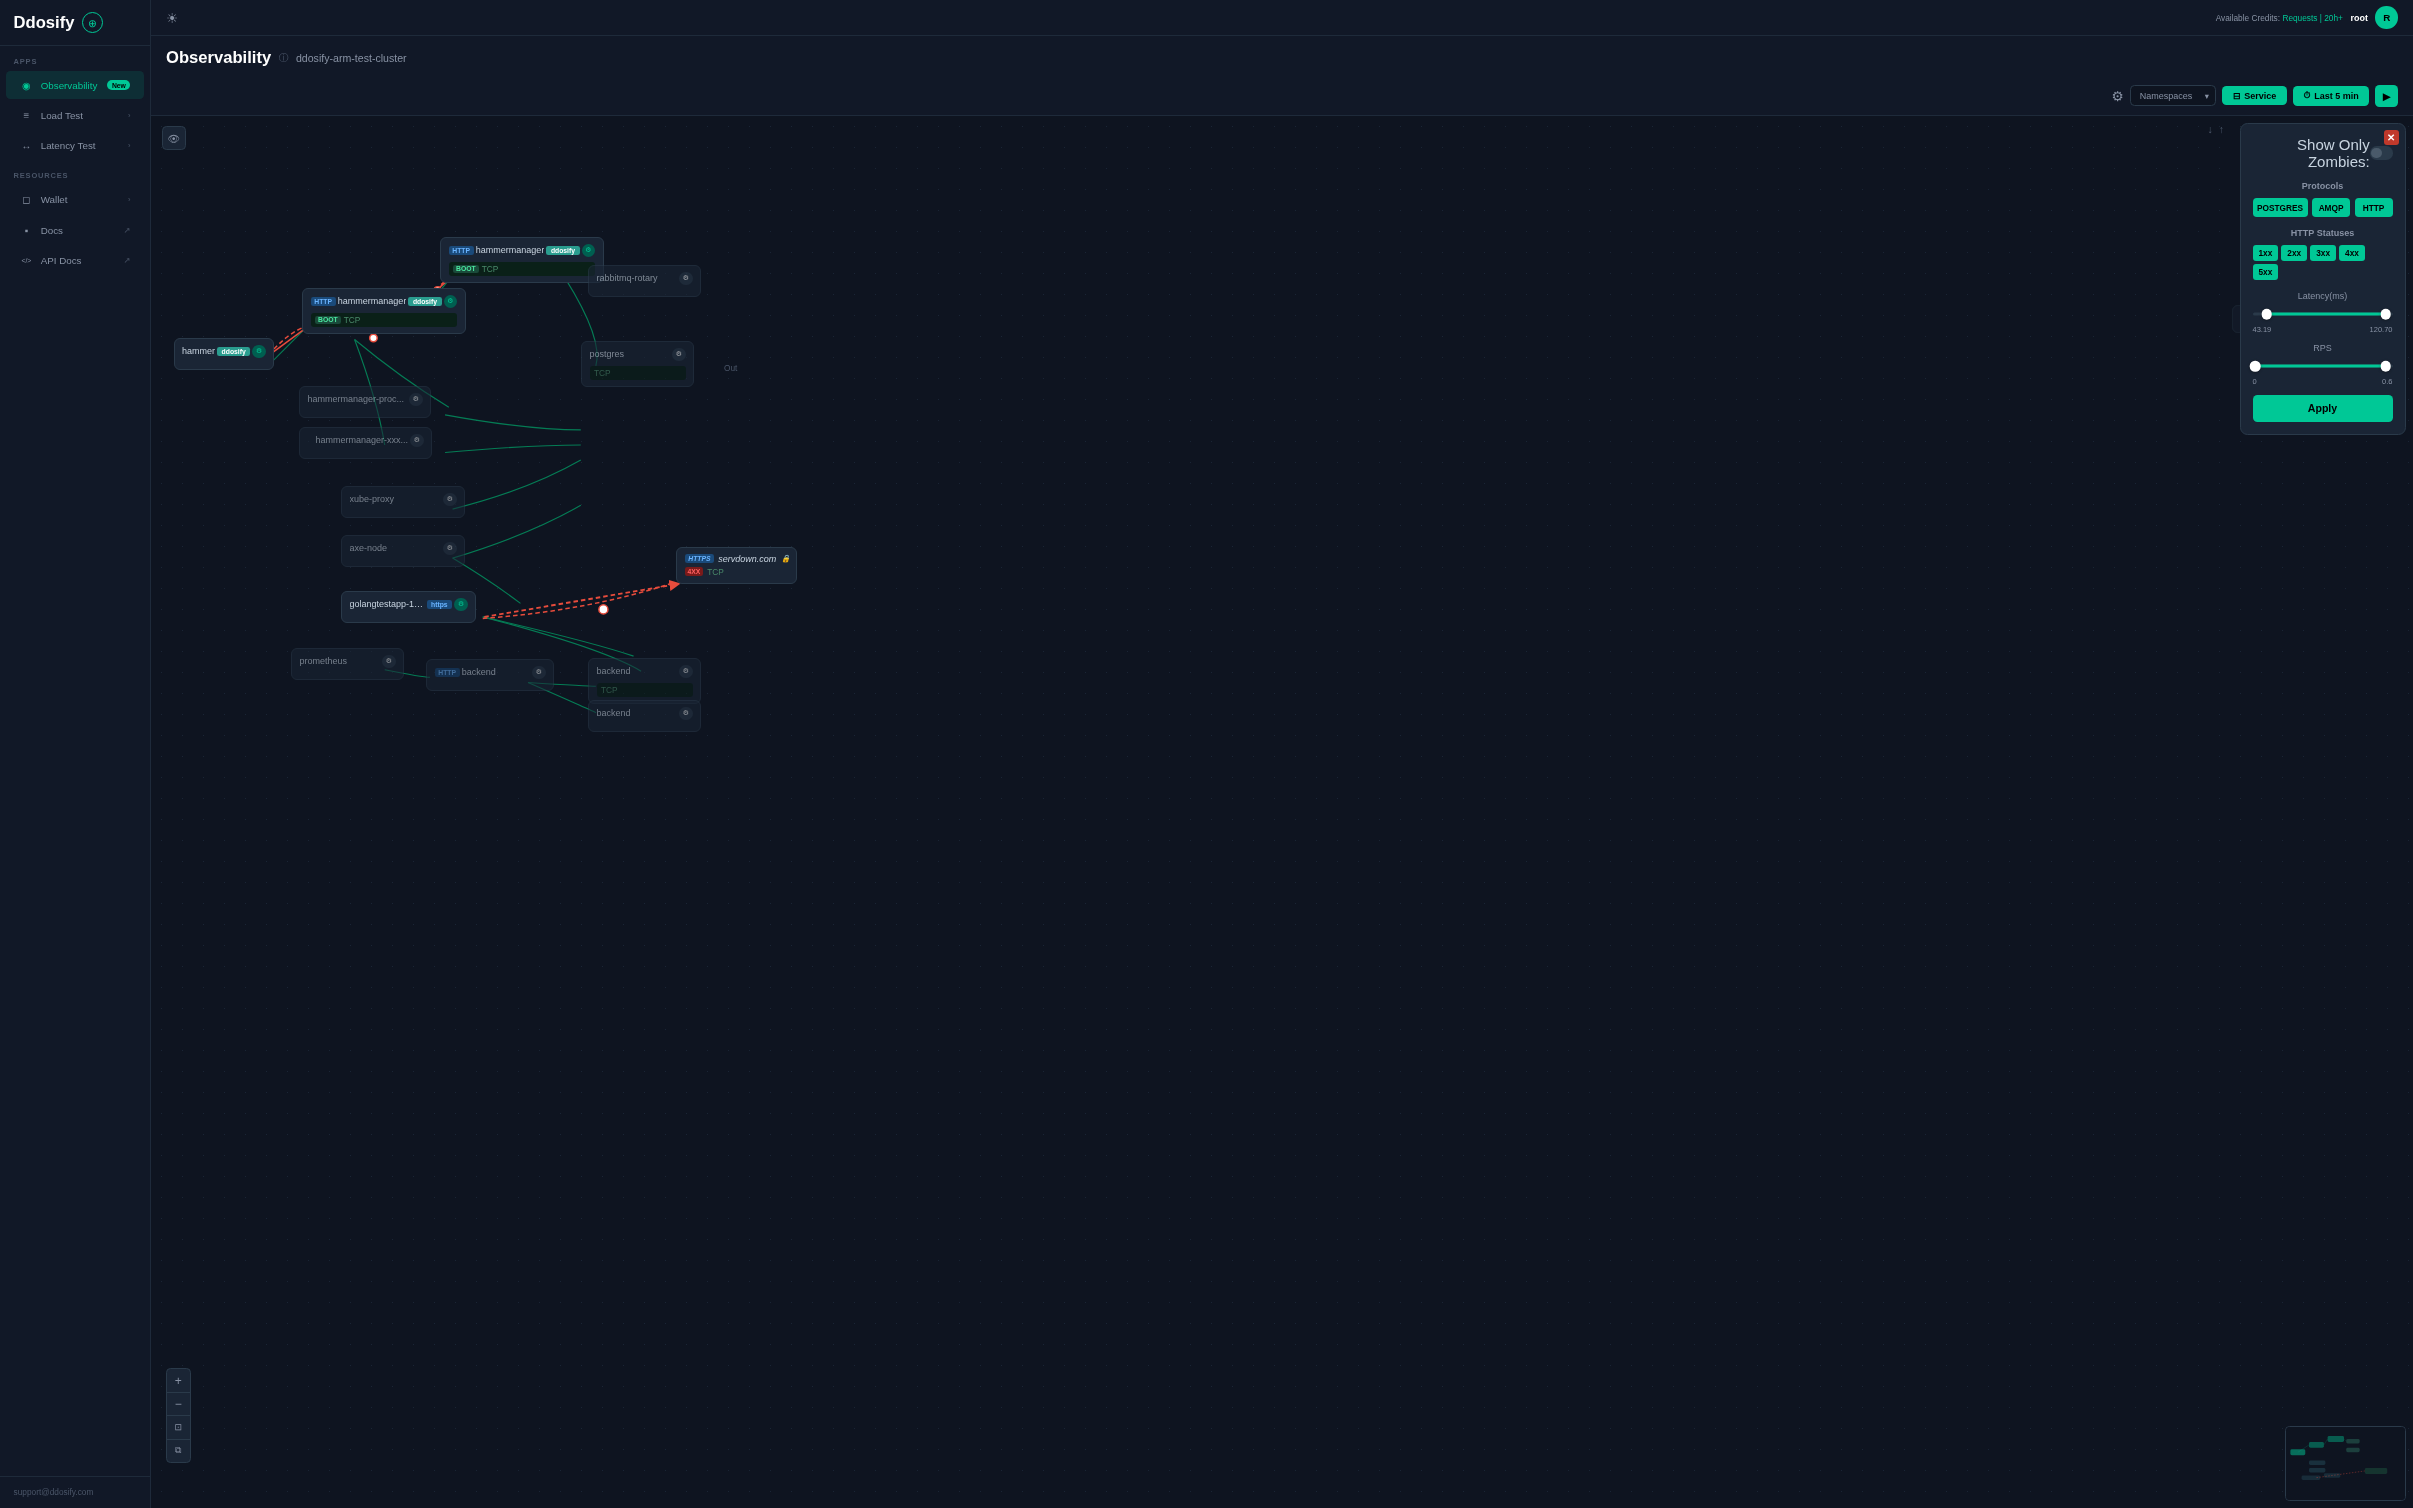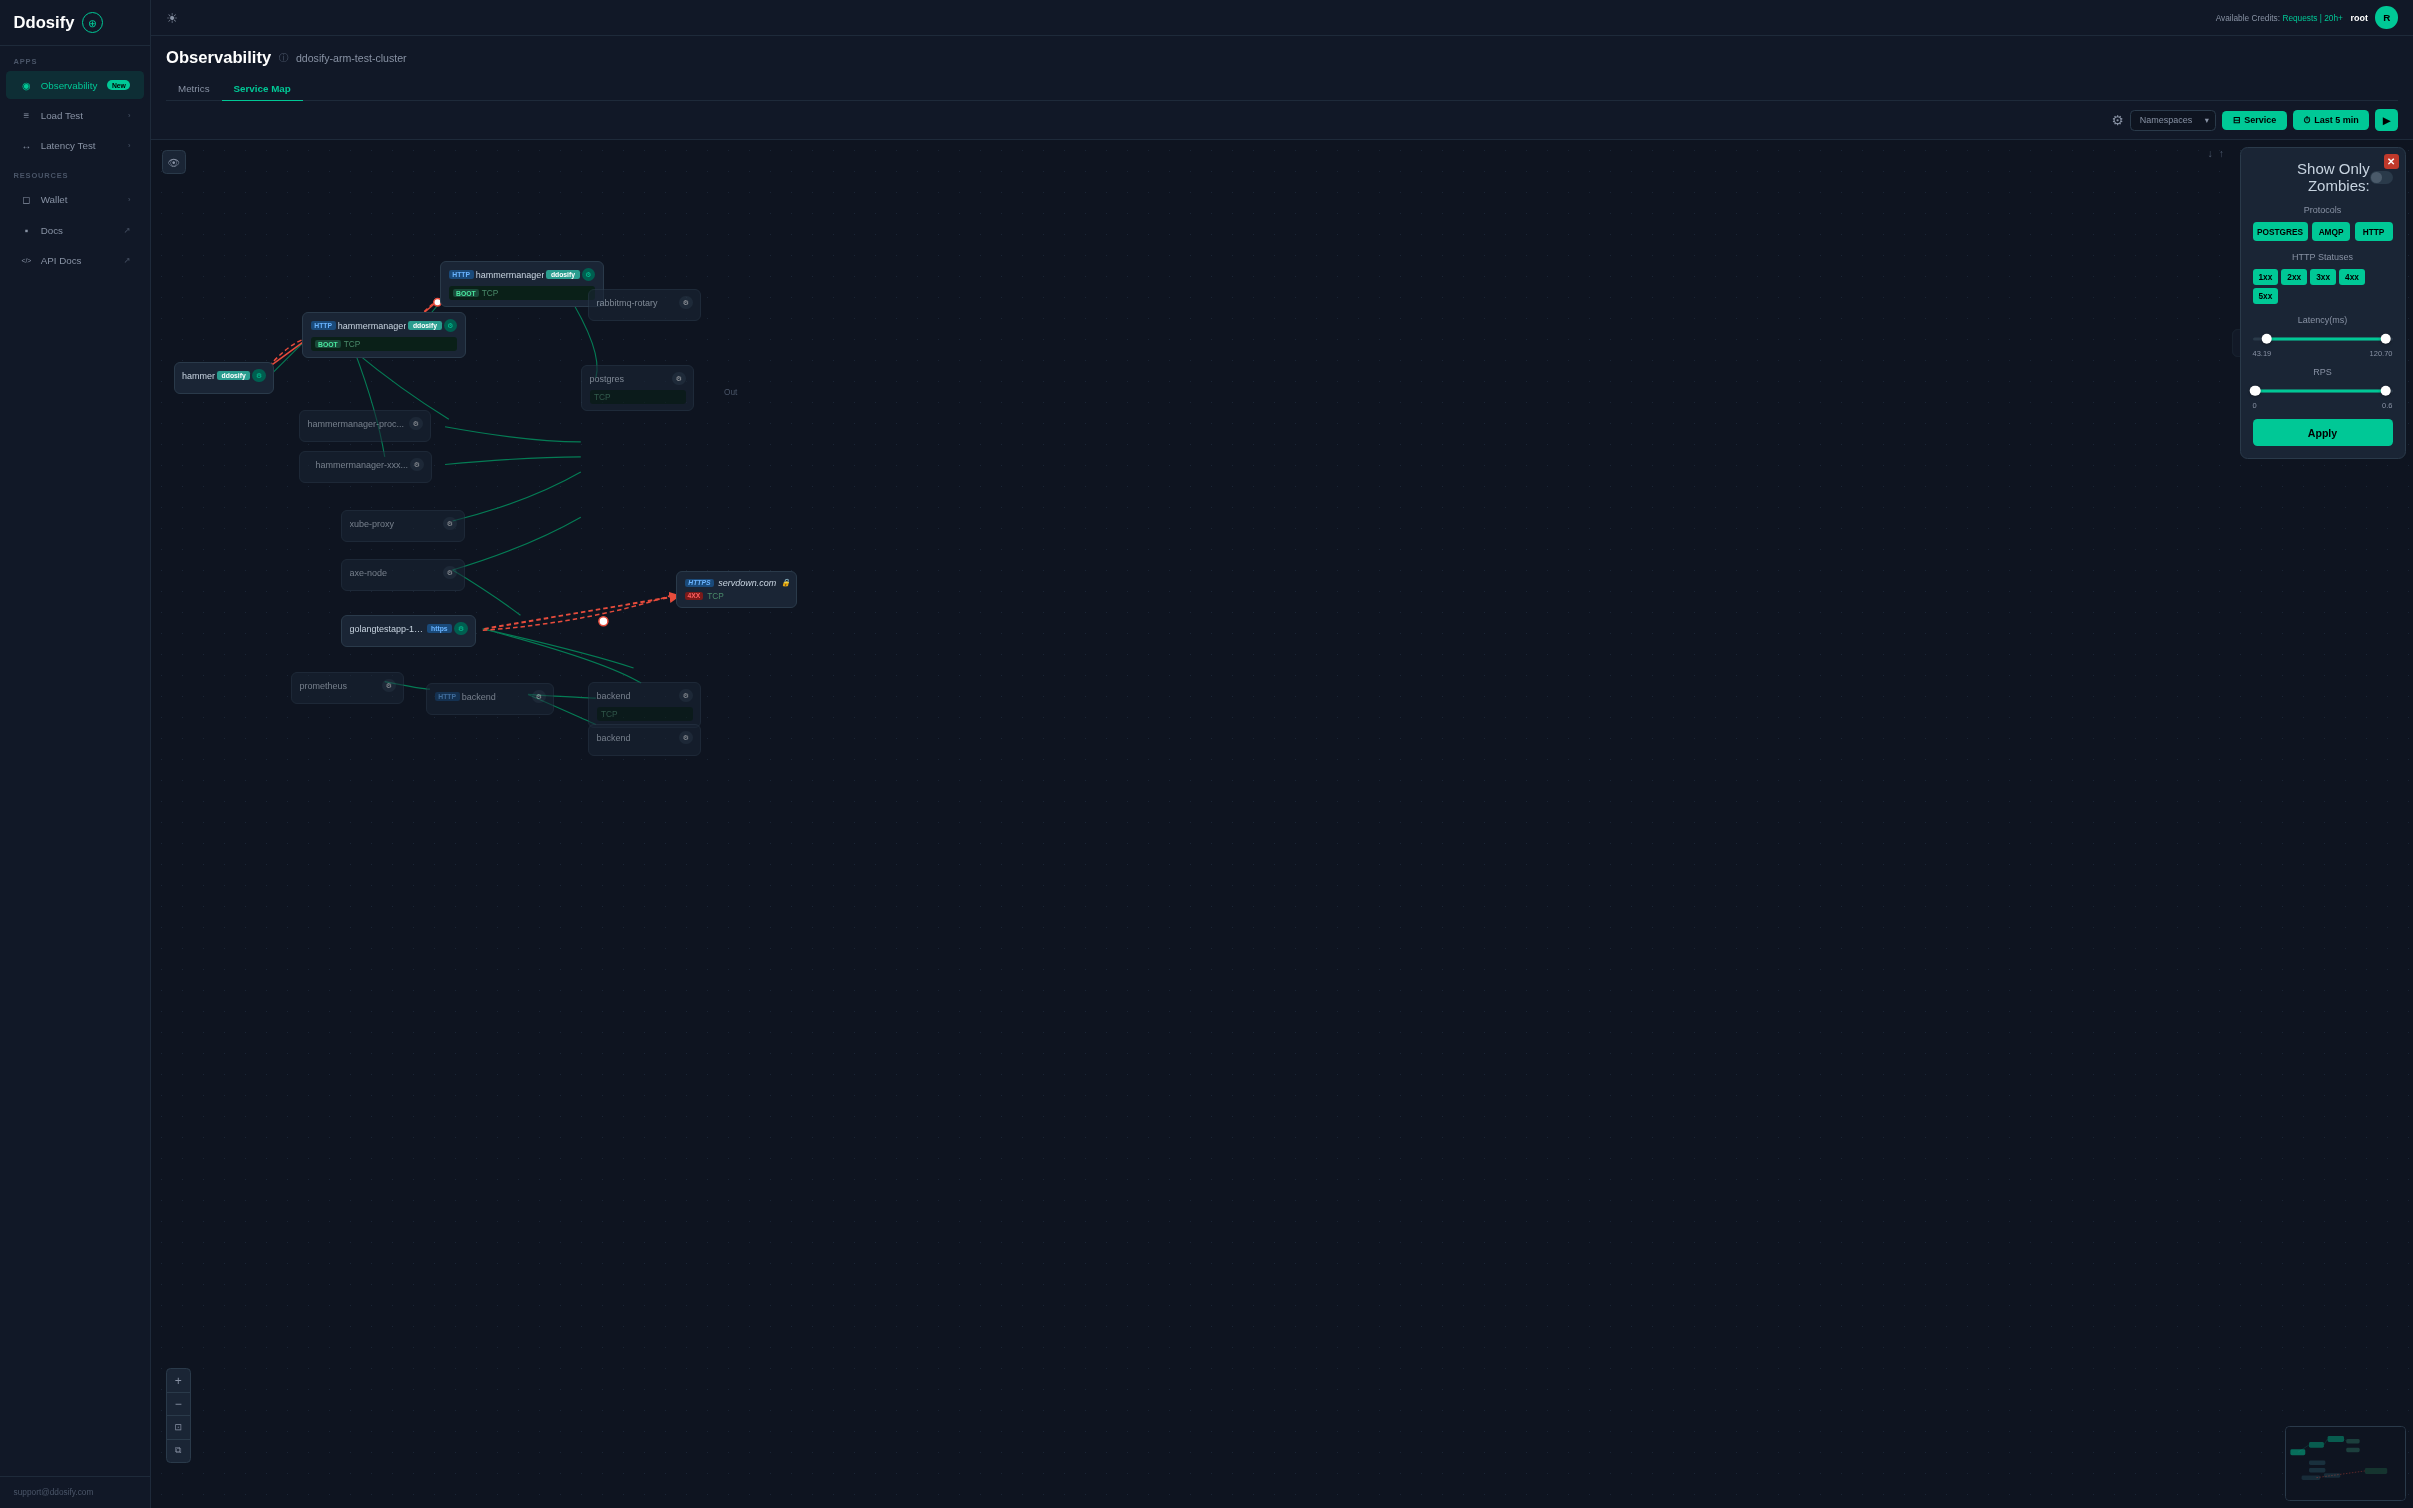--- a/index.html
+++ b/index.html
@@ -84,21 +84,21 @@
     .minimap { position: absolute; bottom: 7.5px; right: 7.5px; width: 121px; height: 75px; background: #111827; border: 0.8px solid #2a3a4a; border-radius: 4.5px; overflow: hidden; }
     .minimap-content { width: 100%; height: 100%; background: #0e1420; position: relative; }
 
     
     .filter-panel { position: absolute; top: 7.5px; right: 7.5px; background: #1a2535; border: 0.8px solid #2a3a4a; border-radius: 7.5px; width: 166px; padding: 12px; z-index: 100; }
     .filter-panel-close { position: absolute; top: 6px; right: 6px; background: #c0392b; color: #fff; width: 15px; height: 15px; border-radius: 3px; display: flex; align-items: center; justify-content: center; cursor: pointer; font-size: 9.8px; font-weight: 700; }
     .filter-row { display: flex; align-items: center; justify-content: space-between; margin-bottom: 10.6px; }
     .filter-label { font-size: 15px; color: #c8d4e0; text-align: right; }
     .toggle { width: 27px; height: 13.6px; background: #2a3a4a; border-radius: 6.8px; position: relative; cursor: pointer; }
     .toggle-knob { position: absolute; top: 1.5px; left: 1.5px; width: 10.6px; height: 10.6px; background: #4a5a6a; border-radius: 50%; }
-    .filter-section-title { font-size: 9px; color: #8892a4; text-align: center; margin-bottom: 7.5px; font-weight: 400; }
+    .filter-section-title { font-size: 9px; color: #8892a4; text-align: center; margin-bottom: 7.5px; font-weight: 700; }
     .protocol-btns { display: flex; gap: 4.5px; margin-bottom: 10.6px; }
     .proto-btn { flex: 1; padding: 4.5px; text-align: center; border-radius: 3.8px; font-size: 8.3px; font-weight: 700; cursor: pointer; background: #00c896; color: #000; border: none; }
     .http-statuses { display: flex; gap: 3px; margin-bottom: 10.6px; flex-wrap: wrap; }
     .status-btn { padding: 3px 6px; border-radius: 3px; font-size: 8.3px; font-weight: 700; cursor: pointer; background: #00c896; color: #000; border: none; }
     .slider-section { margin-bottom: 9px; }
     .slider-title { font-size: 9px; color: #8892a4; text-align: center; margin-bottom: 6px; }
     .slider-wrap { position: relative; height: 15px; margin-bottom: 3px; }
     .slider-track { position: absolute; top: 50%; transform: translateY(-50%); left: 0; right: 0; height: 3px; background: #2a3a4a; border-radius: 1.5px; }
     .slider-fill { position: absolute; top: 50%; transform: translateY(-50%); height: 3px; background: #00c896; border-radius: 1.5px; }
     .slider-thumb { position: absolute; top: 50%; transform: translate(-50%, -50%); width: 10.6px; height: 10.6px; background: #fff; border-radius: 50%; box-shadow: 0 0.8px 3px rgba(0,0,0,0.4); cursor: pointer; }
@@ -177,24 +177,20 @@
       <div class="user-avatar">R</div>
     </div>
   </div>
 
   <div class="content-header">
     <div class="page-title-row">
       <span class="page-title">Observability</span>
       <span class="page-title-icon">ⓘ</span>
       <span class="cluster-name">ddosify-arm-test-cluster</span>
     </div>
-    <div class="tabs">
-      <div class="tab">Metrics</div>
-      <div class="tab active">Service Map</div>
-    </div>
   </div>
 
   <div class="toolbar">
     <span class="gear-btn">⚙</span>
     <div class="select-wrap">
       <select class="namespaces-select">
         <option>Namespaces</option>
       </select>
     </div>
     <div class="filters-btn">

